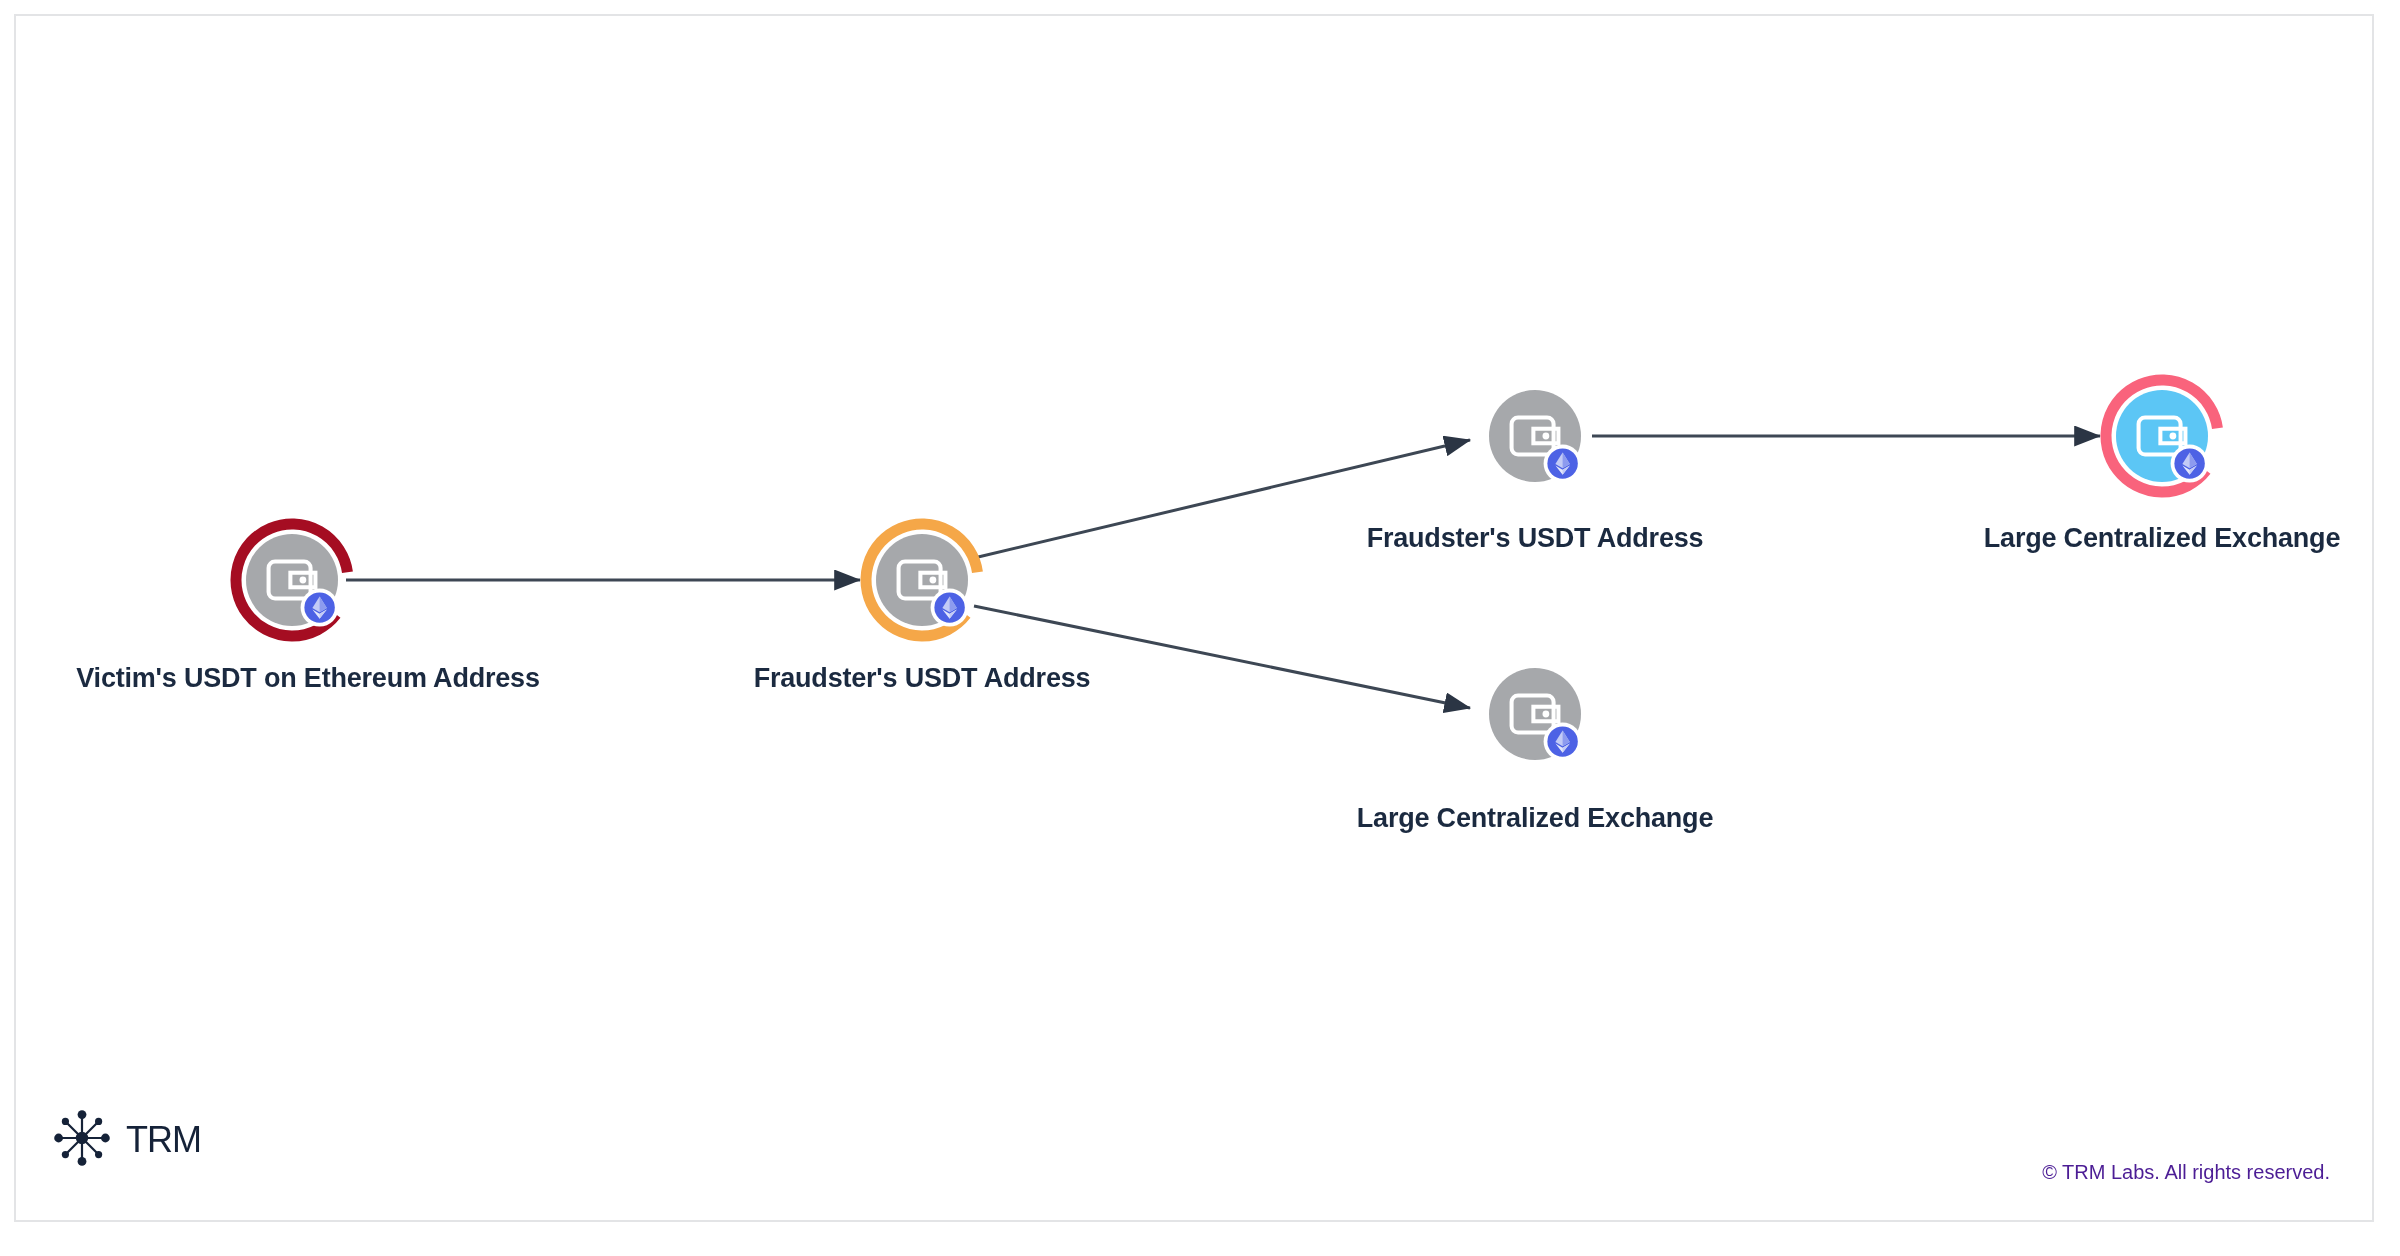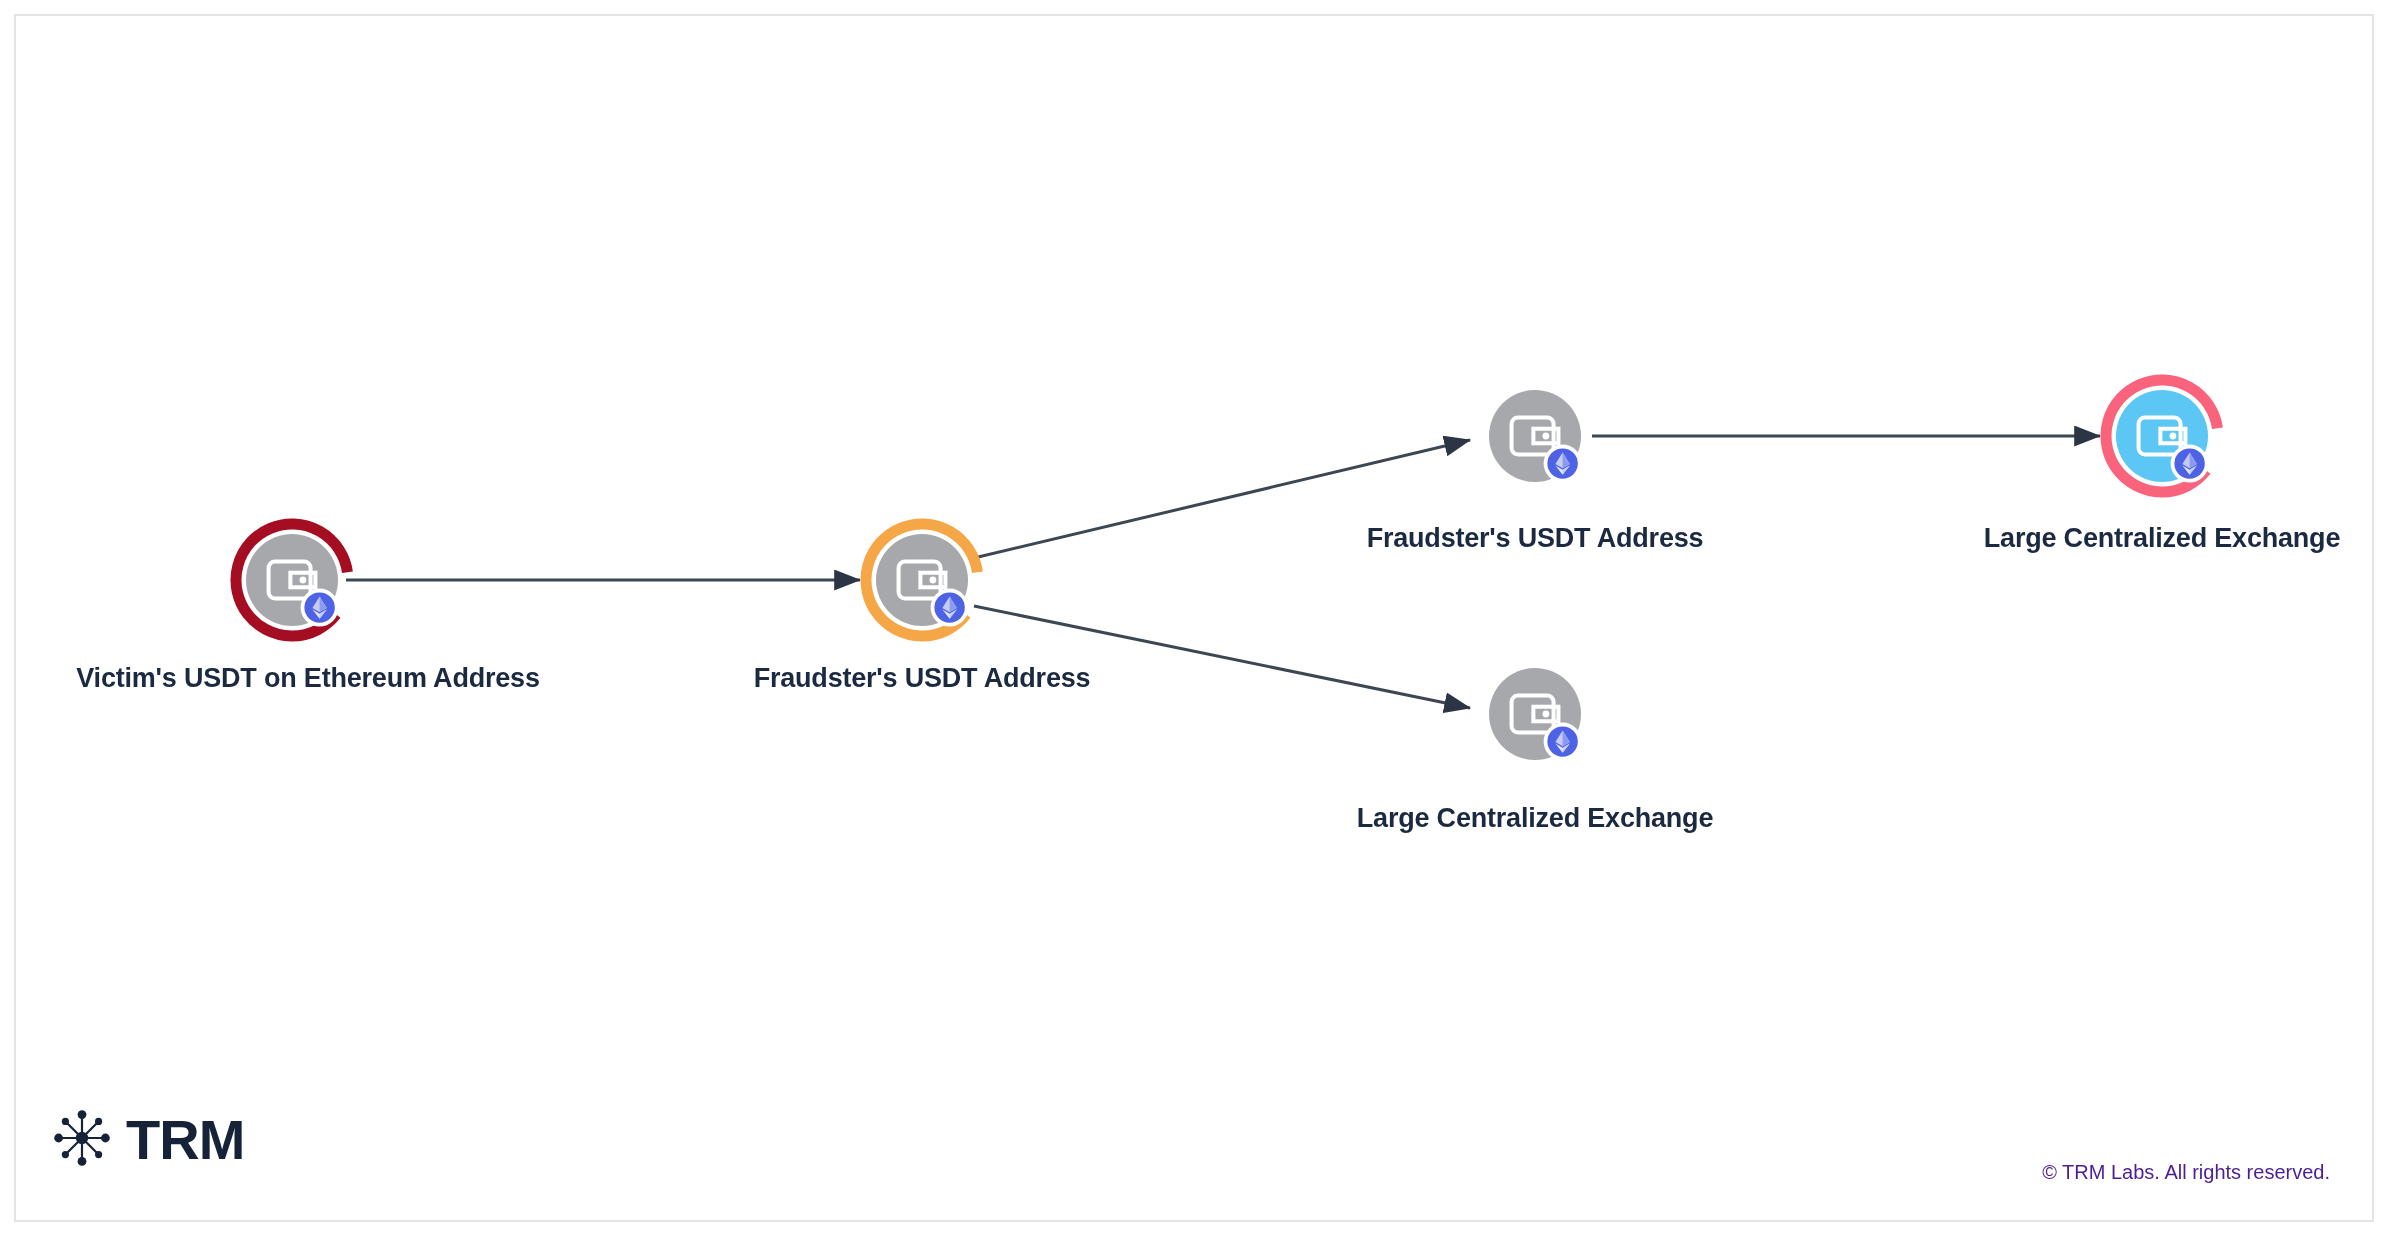--- a/index.html
+++ b/index.html
@@ -53,22 +53,22 @@
   #trm-logo {
     position: absolute;
     left: 36px;
     bottom: 48px;
     display: flex;
     align-items: center;
     gap: 14px;
   }
   #trm-wordmark {
     font-family: "Liberation Sans", sans-serif;
-    font-weight: bold;
-    font-size: 56px;
+    font-weight: normal;
+    font-size: 36px;
     letter-spacing: -1px;
     color: #152238;
     line-height: 1;
   }
 
   #copyright {
     position: absolute;
     right: 42px;
     bottom: 36px;
     font-family: "Liberation Sans", sans-serif;

